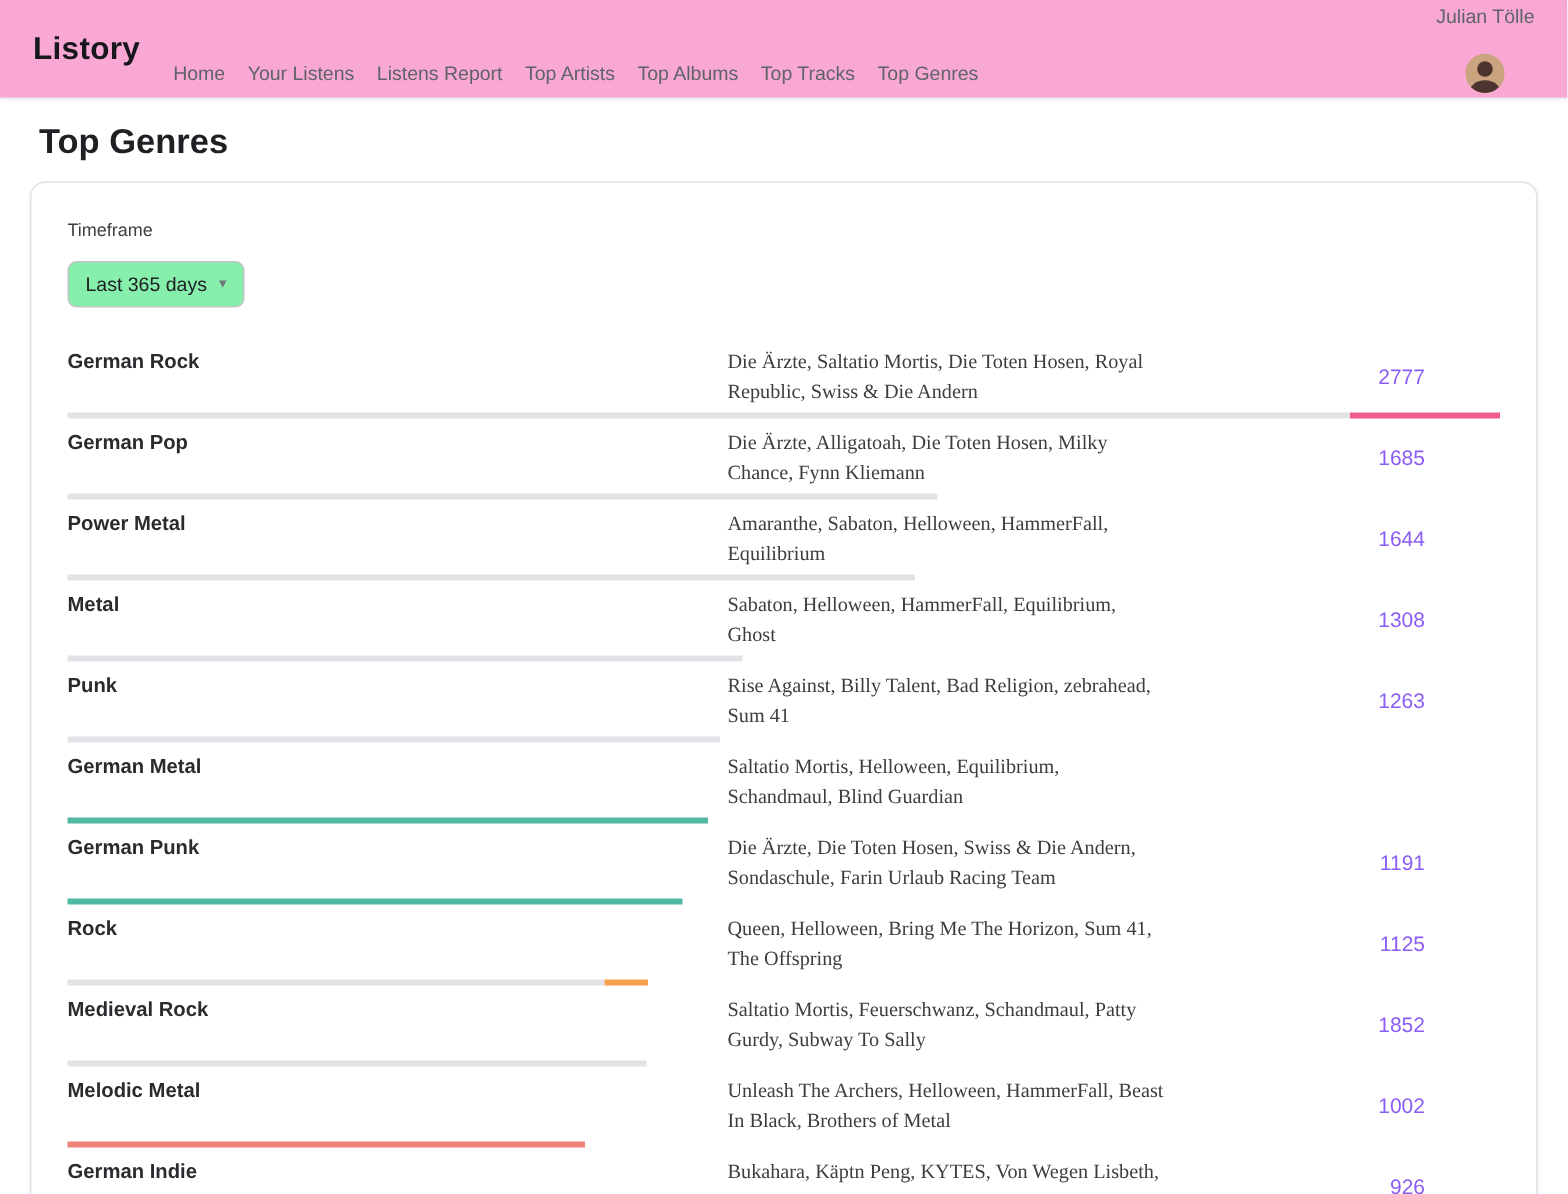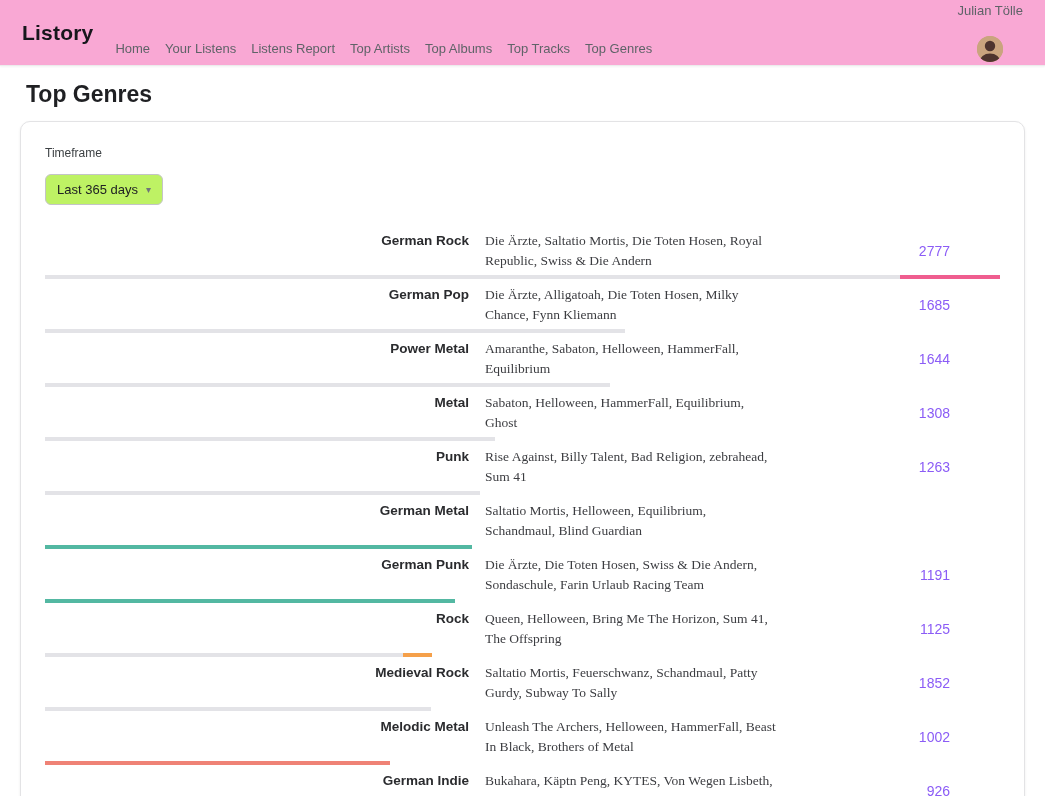--- a/index.html
+++ b/index.html
@@ -19,29 +19,29 @@
 
   
   h1.page-title { font-size: 23px; font-weight: 700; color: #1f2023; margin: 15px 26px 13px; }
 
   
   .card { margin: 0 20px; border: 1px solid #e3e3e5; border-radius: 10px;
     padding: 24px 24px 12px; box-shadow: 0 1px 3px rgba(0,0,0,.07); background: #fff; }
 
   .tf-label { font-size: 12px; color: #3c4043; margin-bottom: 14px; }
   .tf-select { display: inline-flex; align-items: center; gap: 8px; border: 1px solid #c4c4c7;
-    border-radius: 6px; padding: 7px 11px; font-size: 13px; color: #202124; cursor: pointer; background: #bef264; }
+    border-radius: 6px; padding: 7px 11px; font-size: 13px; color: #202124; cursor: pointer; background: #86efac; }
   .tf-select .caret { font-size: 10px; color: #70757a; line-height: 1; }
 
   
   .rows { margin-top: 26px; }
   .genre-row { }
   .row-main { display: grid; grid-template-columns: 440px 310px 1fr; align-items: start;
     font-size: 13.5px; line-height: 20px; }
-  .genre-name { font-weight: 700; color: #2a2b2e; padding-right: 16px; text-align: right; }
+  .genre-name { font-weight: 700; color: #2a2b2e; padding-right: 16px; }
   .genre-artists { color: #3c3d41; padding-right: 16px; font-family: Liberation Serif, serif; }
   .genre-count { align-self: center; text-align: right; padding-right: 50px; font-size: 14px; color: #8b5cf6; }
   .bar-track { width: 100%; height: 4px; margin: 4px 0 6px; display: flex; }
   .bar-seg { height: 100%; }
 </style>
 </head>
 <body>
 
 <div class="navbar">
   <div class="logo">Listory</div>

